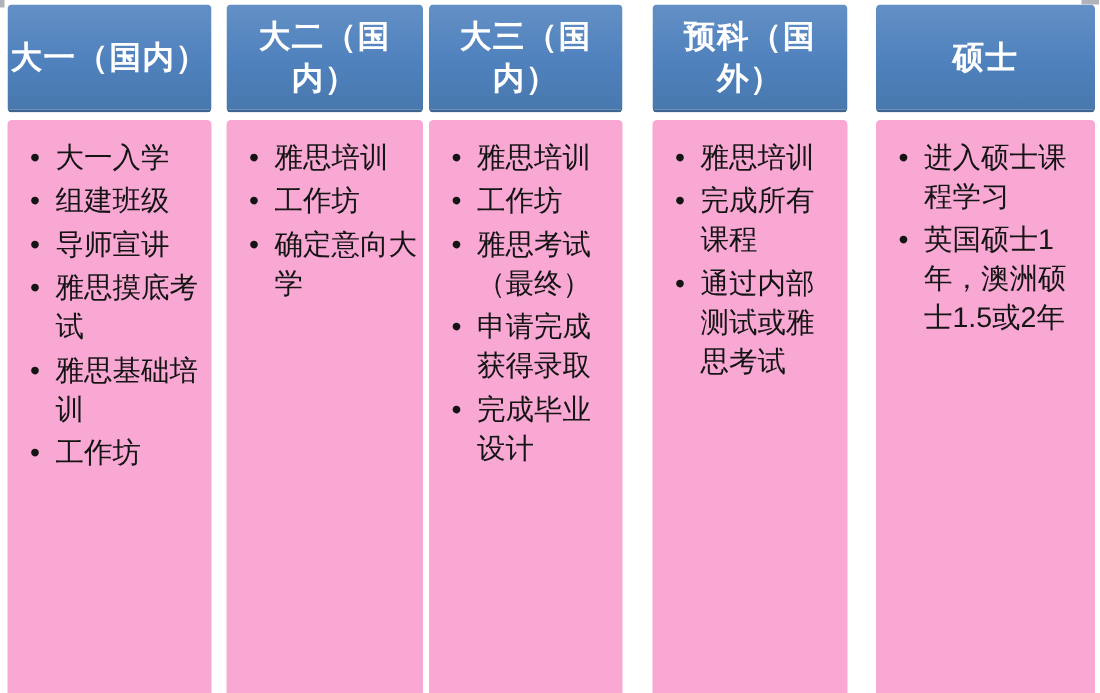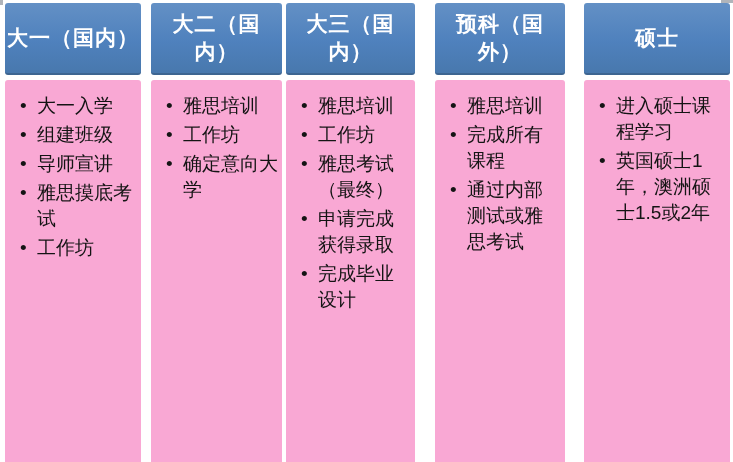--- a/index.html
+++ b/index.html
@@ -76,20 +76,21 @@
 <div class="canvas">
 
   <div class="col col-1">
     <div class="hdr">大一（国内）</div>
     <div class="panel">
       <ul class="items">
         <li>大一入学</li>
         <li>组建班级</li>
         <li>导师宣讲</li>
         <li>雅思摸底考试</li>
+        <li>雅思基础培训</li>
         <li>工作坊</li>
       </ul>
     </div>
   </div>
 
   <div class="col col-2">
     <div class="hdr">大二（国内）</div>
     <div class="panel">
       <ul class="items">
         <li>雅思培训</li>

